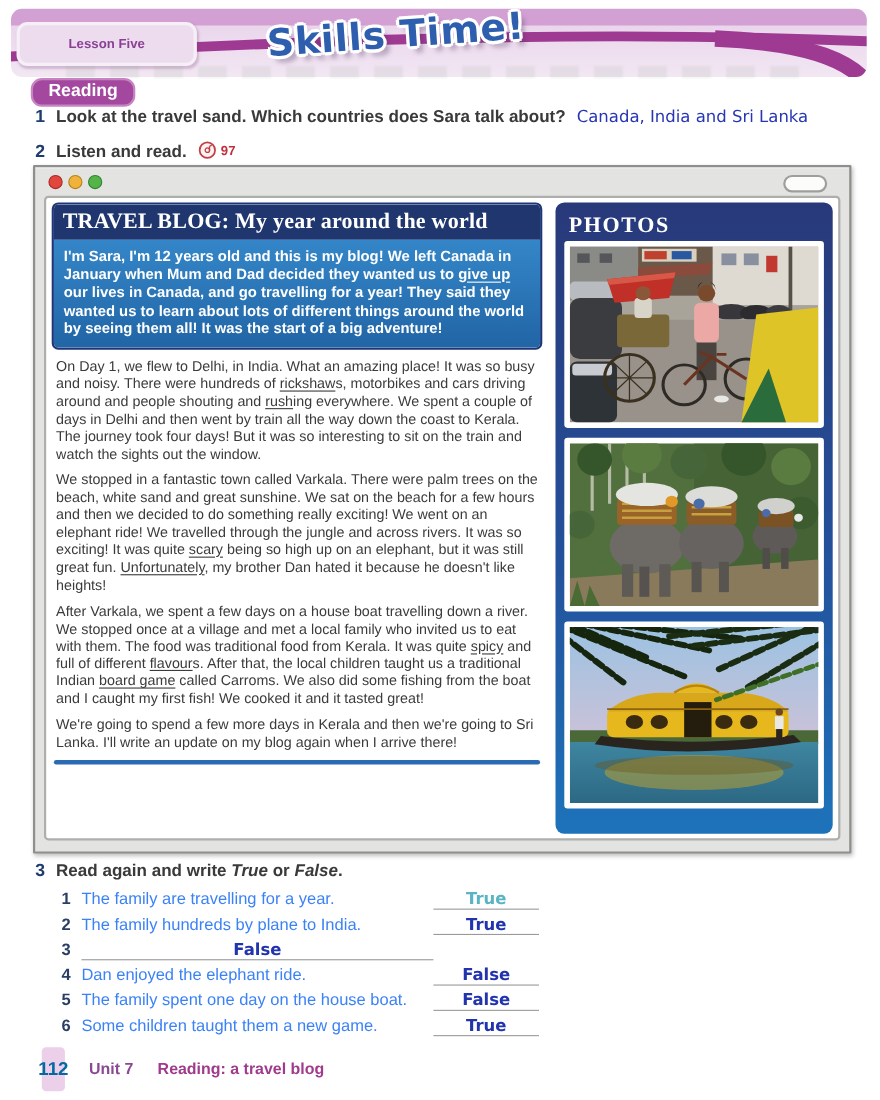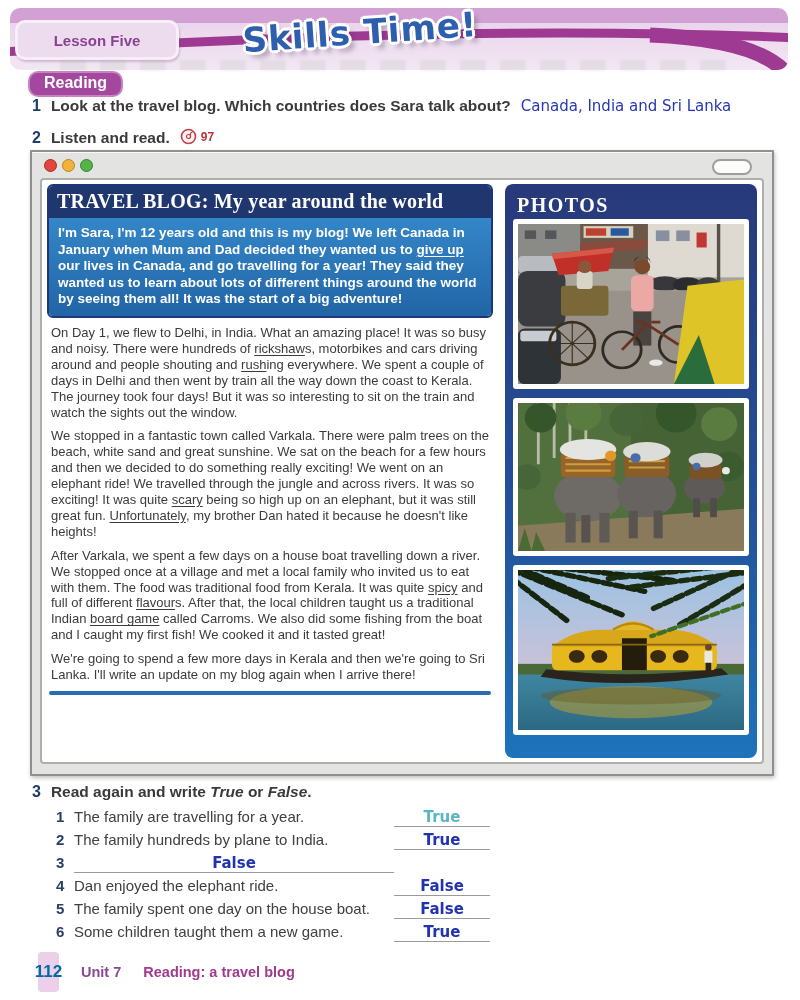--- a/index.html
+++ b/index.html
@@ -11,21 +11,21 @@
   .u{text-decoration:underline;text-underline-offset:2px;}
   .it{font-style:italic;}
 
   
   .banner{position:absolute;left:10px;top:8px;width:778px;height:62px;border-radius:10px;overflow:hidden;
     background:linear-gradient(180deg,#d2a0d2 0%,#d2a0d2 24%,#ead6ec 25%,#f2e7f3 100%);}
   .banner svg{position:absolute;left:0;top:0;}
   .lesson-tab{position:absolute;left:5px;top:12px;width:158px;height:34px;background:#ecdcee;
     border:3px solid #f7eff8;border-radius:10px;box-shadow:1px 2px 2px rgba(120,60,120,.25);
     display:flex;align-items:center;justify-content:center;
-    color:#8a4194;font-weight:bold;font-size:15px;}
+    color:#8a4194;font-weight:bold;font-size:12px;}
   .skills-title{position:absolute;left:195px;top:4px;width:310px;text-align:center;
     transform:rotate(-4deg);font-weight:bold;font-size:34px;letter-spacing:1px;color:#2e5fae;
     font-family:"DejaVu Sans",sans-serif;
     text-shadow:-2px -2px 0 #fff,2px -2px 0 #fff,-2px 2px 0 #fff,2px 2px 0 #fff,
       3px 0 0 #fff,-3px 0 0 #fff,0 3px 0 #fff,0 -3px 0 #fff,5px 6px 5px rgba(60,40,80,.35);}
   .showthrough{position:absolute;left:60px;top:60px;width:680px;height:11px;opacity:.5;filter:blur(1.2px);
     background:repeating-linear-gradient(90deg,rgba(140,160,140,.25) 0 26px,transparent 26px 40px);}
 
   
   .reading-badge{position:absolute;left:28px;top:71px;background:#a3489e;color:#fff;
@@ -70,21 +70,21 @@
   .photos-title{color:#fff;font-family:"Liberation Serif",serif;font-weight:bold;font-size:20px;
     letter-spacing:1.5px;margin:2px 0 2px 4px;}
   .photo{background:#fff;border-radius:3px;padding:5px;margin-bottom:9px;}
   .photo svg{display:block;width:100%;}
 
   
   #ex3{left:32px;top:783px;}
   .tf-list{position:absolute;left:56px;top:808px;width:420px;}
   .tf-row{display:grid;grid-template-columns:18px 320px 96px;align-items:baseline;height:23px;}
   .tf-num{color:#2a3f66;font-weight:bold;font-size:15px;}
-  .tf-text{color:#404040;font-size:15px;}
+  .tf-text{color:#3b82f6;font-size:15px;}
   .tf-answer{border-bottom:1.5px solid #9a9a9a;text-align:center;font-weight:bold;font-size:15px;
     color:#2233ae;font-family:"DejaVu Sans",sans-serif;}
   .tf-answer.example{color:#5ab4c4;}
 
   
   .footer{position:absolute;left:38px;top:952px;display:flex;align-items:center;gap:22px;}
   .pagenum{width:21px;height:40px;background:#eccfe9;border-radius:4px;display:flex;align-items:center;
     justify-content:center;color:#0369a1;font-weight:bold;font-size:17px;}
   .unit{color:#8a4a92;font-weight:bold;font-size:14.5px;}
   .topic{color:#a03a8c;font-weight:bold;font-size:14.5px;}
@@ -103,21 +103,21 @@
   <div class="skills-title">Skills Time!</div>
 </div>
 <div class="showthrough"></div>
 
 <div class="reading-badge">
   <span>Reading</span>
 </div>
 
 <div class="ex-row" id="ex1">
   <span class="ex-num">1</span>
-  <span class="ex-prompt">Look at the travel blog. Which countries does Sara talk about?</span>
+  <span class="ex-prompt">Look at the travel sand. Which countries does Sara talk about?</span>
   <span class="hand">Canada, India and Sri Lanka</span>
 </div>
 
 <div class="ex-row" id="ex2">
   <span class="ex-num">2</span>
   <span class="ex-prompt">Listen and read.</span>
   <span class="audio">
     <svg width="17" height="17" viewBox="0 0 17 17">
       <circle cx="8.5" cy="8.5" r="7" fill="#fdf2f2" stroke="#c04048" stroke-width="1.6"></circle>
       <circle cx="8.5" cy="8.5" r="2" fill="none" stroke="#c04048" stroke-width="1.2"></circle>

